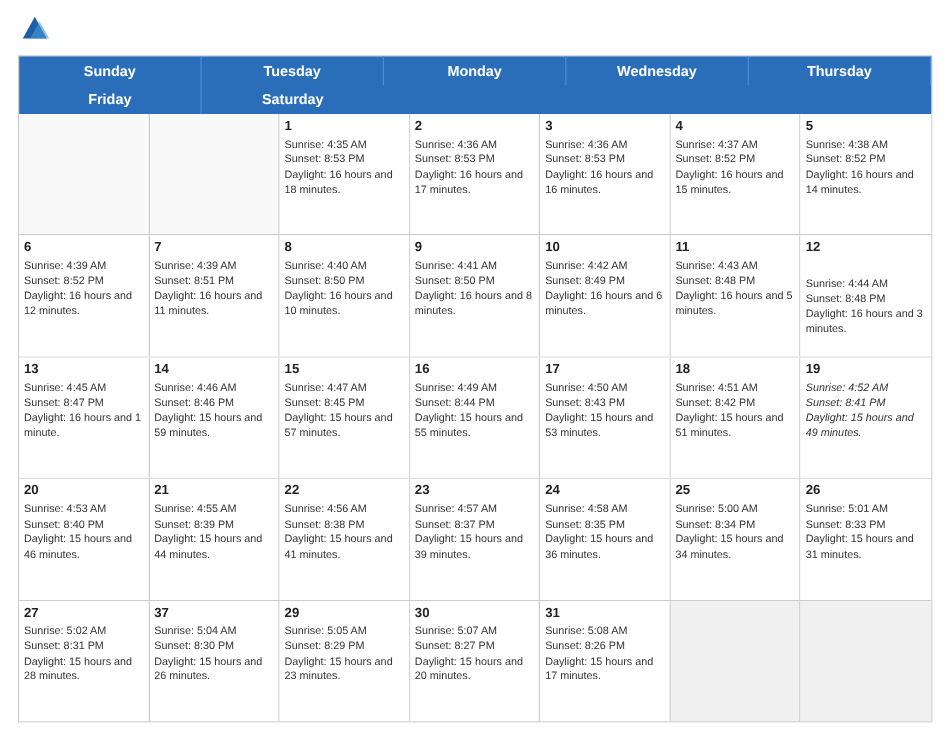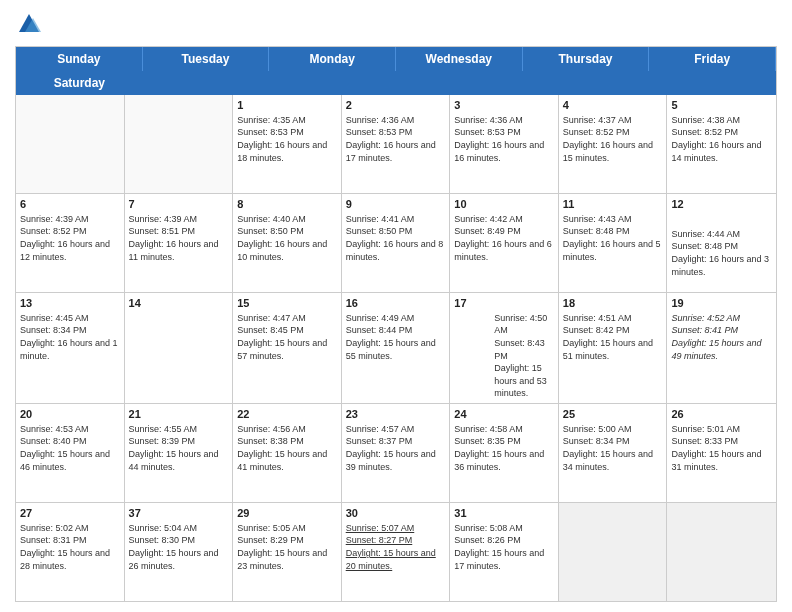--- a/index.html
+++ b/index.html
@@ -62,21 +62,21 @@
       margin-top: 2px;
     }
     .calendar {
       flex: 1;
       display: flex;
       flex-direction: column;
       border: 1px solid #ccc;
     }
     .cal-header {
       display: grid;
-      grid-template-columns: repeat(6, 1fr);
+      grid-template-columns: repeat(5, 1fr);
       background: #2a6eba;
     }
     .cal-header-cell {
       color: #fff;
       font-size: 12px;
       font-weight: bold;
       text-align: center;
       padding: 5px 2px;
       border-right: 1px solid #4a8eda;
     }
@@ -225,41 +225,44 @@
             <span class="day-num">12</span>
             <div class="cell-info" style="white-space: pre-line; margin-top: 16px;">Sunrise: 4:44 AM
 Sunset: 8:48 PM
 Daylight: 16 hours and 3 minutes.</div>
           </div>
         </div>
         <div class="cal-row">
           <div class="cal-cell">
             <span class="day-num">13</span>
             <div class="cell-info" style="white-space: pre-line;">Sunrise: 4:45 AM
-Sunset: 8:34 PM
+Sunset: 8:47 PM
 Daylight: 16 hours and 1 minute.</div>
           </div>
           <div class="cal-cell">
             <span class="day-num">14</span>
+            <div class="cell-info" style="white-space: pre-line;">Sunrise: 4:46 AM
+Sunset: 8:46 PM
+Daylight: 15 hours and 59 minutes.</div>
           </div>
           <div class="cal-cell">
             <span class="day-num">15</span>
             <div class="cell-info" style="white-space: pre-line;">Sunrise: 4:47 AM
 Sunset: 8:45 PM
 Daylight: 15 hours and 57 minutes.</div>
           </div>
           <div class="cal-cell">
             <span class="day-num">16</span>
             <div class="cell-info" style="white-space: pre-line;">Sunrise: 4:49 AM
 Sunset: 8:44 PM
 Daylight: 15 hours and 55 minutes.</div>
           </div>
           <div class="cal-cell">
             <span class="day-num">17</span>
-            <div class="cell-info" style="white-space: pre-line; margin-left: 40px;">Sunrise: 4:50 AM
+            <div class="cell-info" style="white-space: pre-line;">Sunrise: 4:50 AM
 Sunset: 8:43 PM
 Daylight: 15 hours and 53 minutes.</div>
           </div>
           <div class="cal-cell">
             <span class="day-num">18</span>
             <div class="cell-info" style="white-space: pre-line;">Sunrise: 4:51 AM
 Sunset: 8:42 PM
 Daylight: 15 hours and 51 minutes.</div>
           </div>
           <div class="cal-cell">
@@ -327,21 +330,21 @@
 Daylight: 15 hours and 26 minutes.</div>
           </div>
           <div class="cal-cell">
             <span class="day-num">29</span>
             <div class="cell-info" style="white-space: pre-line;">Sunrise: 5:05 AM
 Sunset: 8:29 PM
 Daylight: 15 hours and 23 minutes.</div>
           </div>
           <div class="cal-cell">
             <span class="day-num">30</span>
-            <div class="cell-info" style="white-space: pre-line; text-decoration: underline;">Sunrise: 5:07 AM
+            <div class="cell-info" style="white-space: pre-line;">Sunrise: 5:07 AM
 Sunset: 8:27 PM
 Daylight: 15 hours and 20 minutes.</div>
           </div>
           <div class="cal-cell">
             <span class="day-num">31</span>
             <div class="cell-info" style="white-space: pre-line;">Sunrise: 5:08 AM
 Sunset: 8:26 PM
 Daylight: 15 hours and 17 minutes.</div>
           </div>
           <div class="cal-cell empty shaded"></div>

